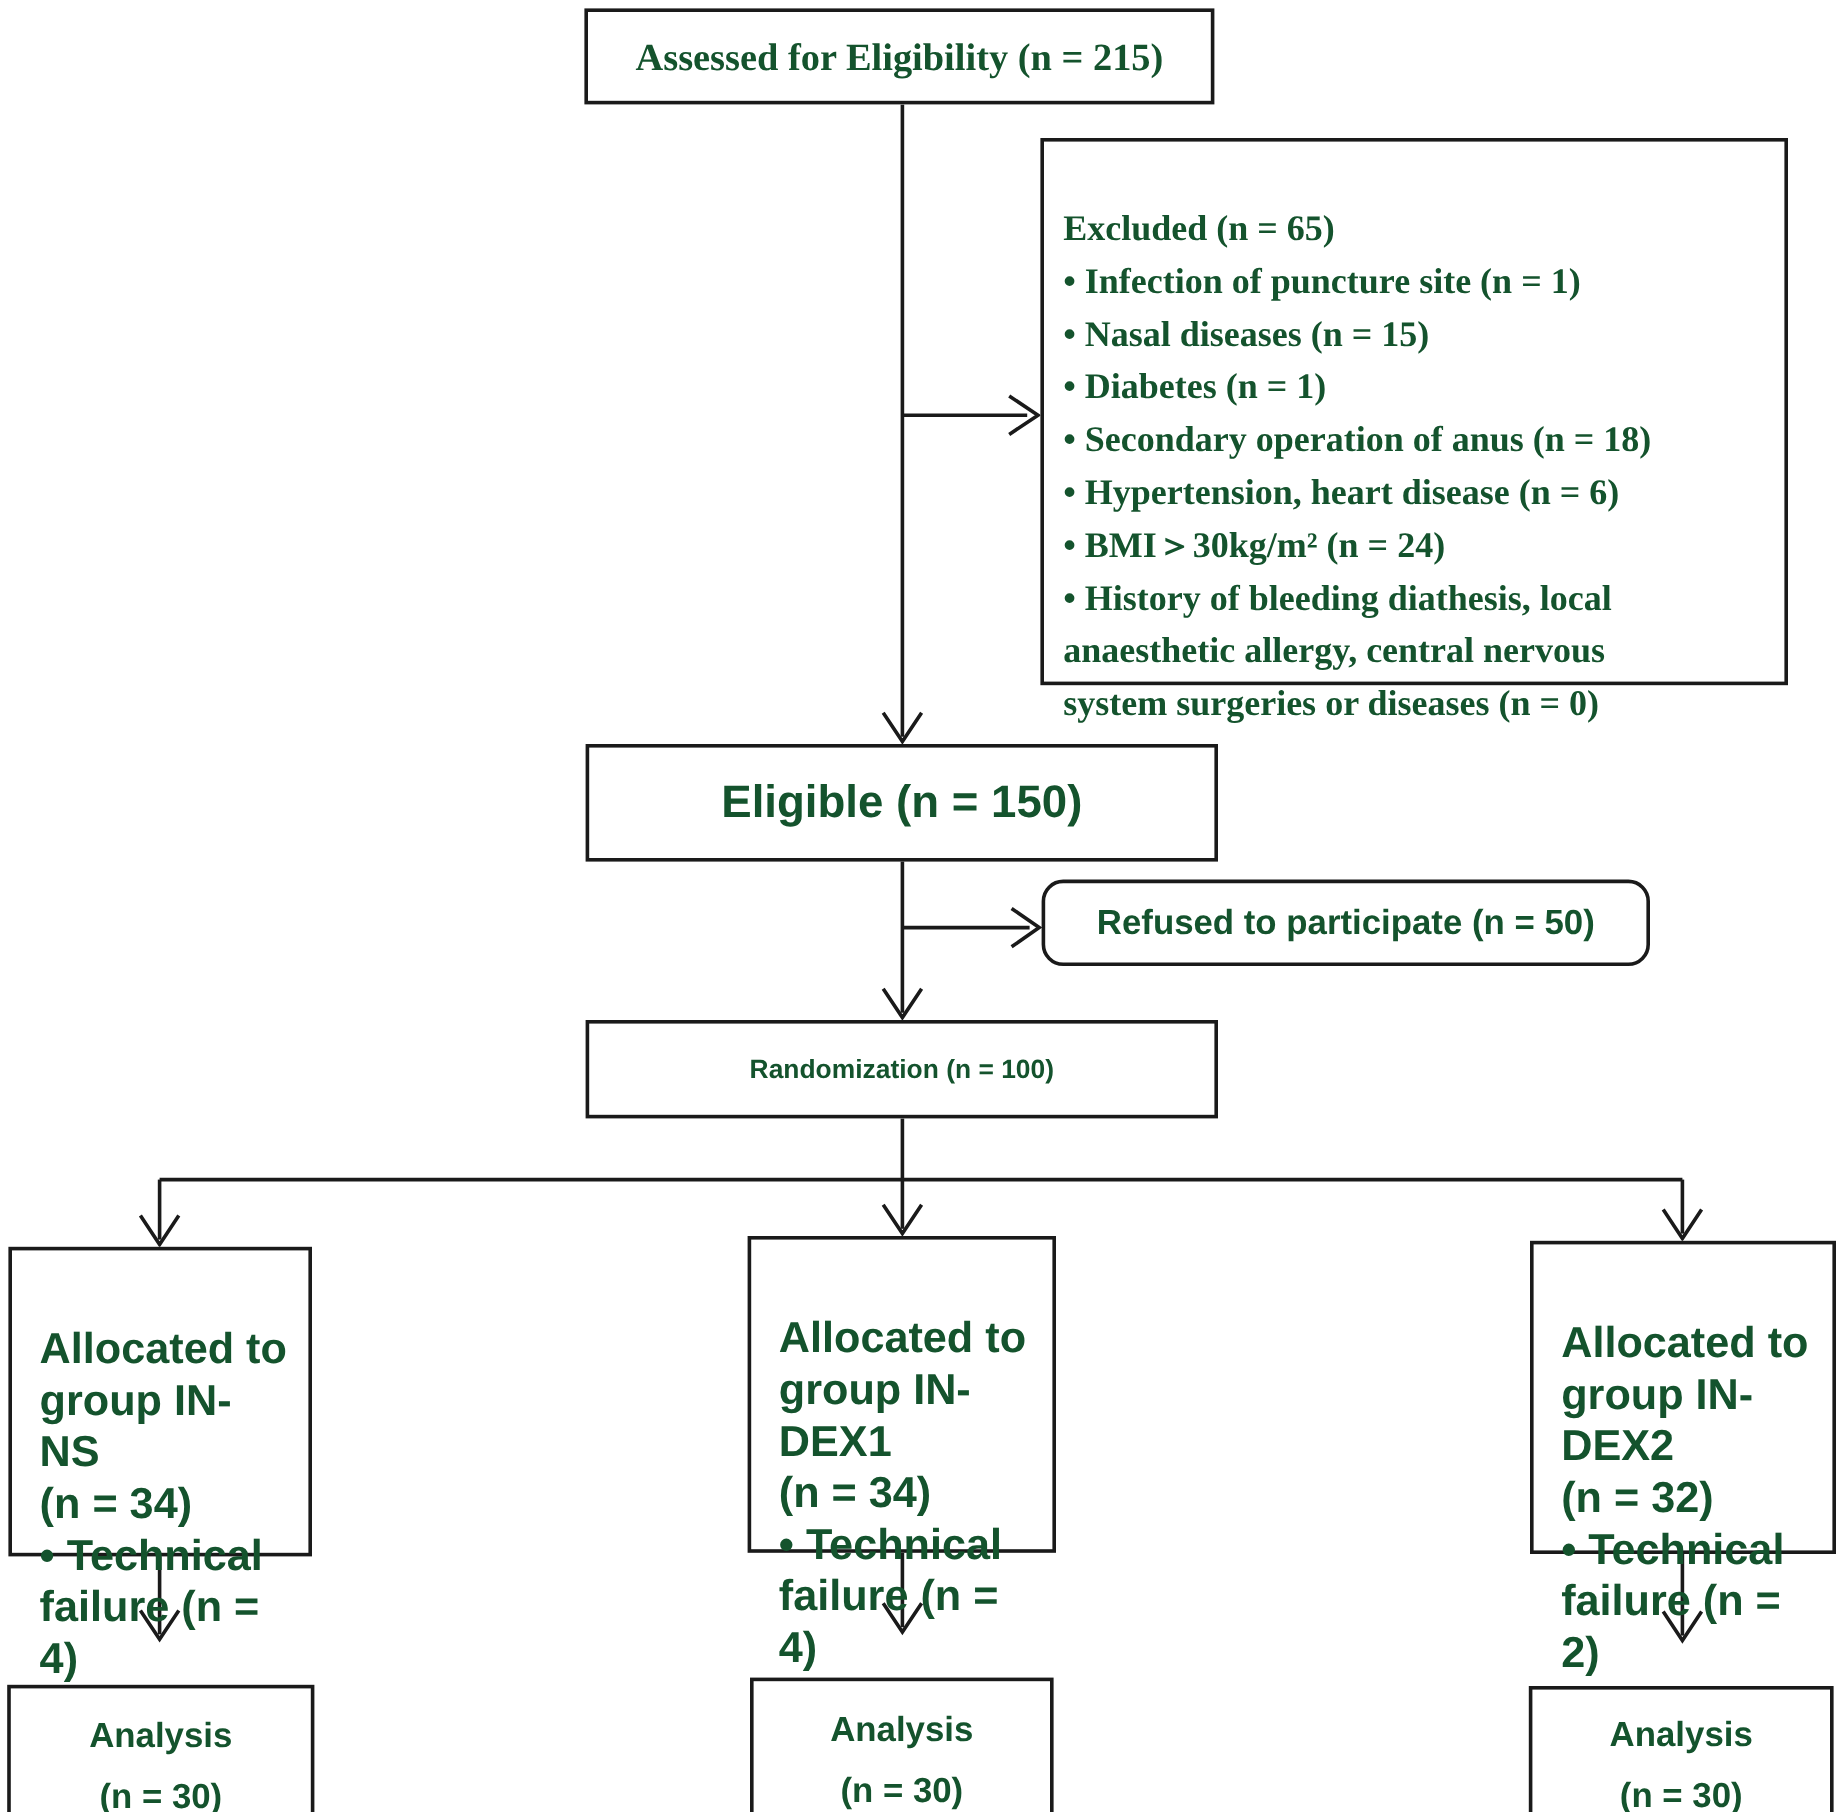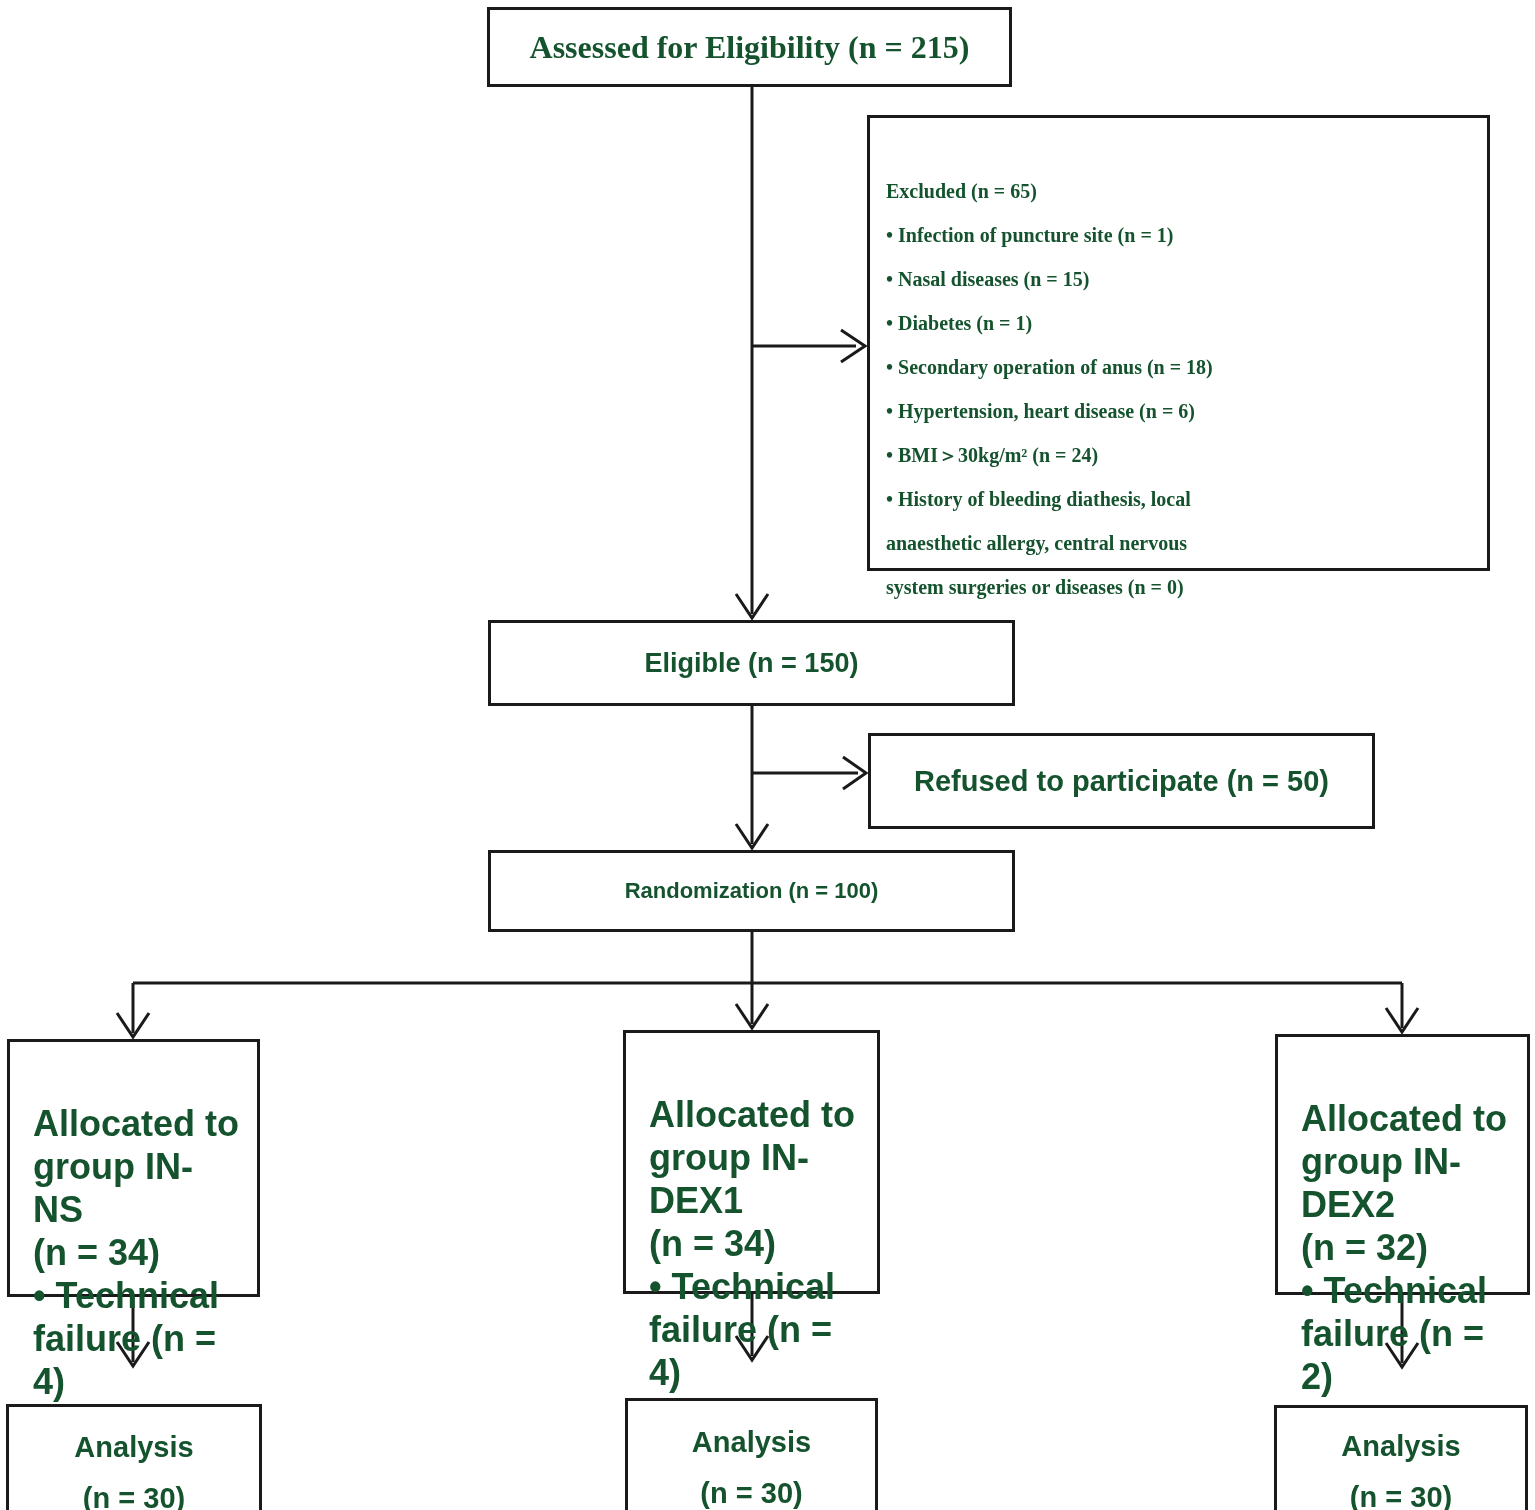--- a/index.html
+++ b/index.html
@@ -32,24 +32,24 @@
   .center {
     display: flex;
     align-items: center;
     justify-content: center;
     text-align: center;
   }
   .serif { font-family: "Liberation Serif", serif; }
   .multiline { white-space: pre-line; }
 
   #box-assessed   { left: 487px; top: 7px;    width: 525px; height: 80px;  font-size: 32px; }
-  #box-excluded   { left: 867px; top: 115px;  width: 623px; height: 456px; font-size: 20px;
+  #box-excluded   { left: 867px; top: 115px;  width: 623px; height: 456px; font-size: 30px;
                     line-height: 44px; padding: 7px 16px; }
-  #box-eligible   { left: 488px; top: 620px;  width: 527px; height: 86px;  font-size: 27px; }
-  #box-refused    { left: 868px; top: 733px;  width: 507px; height: 96px;  font-size: 29px; }
+  #box-eligible   { left: 488px; top: 620px;  width: 527px; height: 98px;  font-size: 38px; }
+  #box-refused    { left: 868px; top: 733px;  width: 507px; height: 72px;  font-size: 29px; border-radius: 18px; }
   #box-random     { left: 488px; top: 850px;  width: 527px; height: 82px;  font-size: 22px; }
 
   .alloc          { font-size: 36px; line-height: 43px; padding: 17px 16px 0 23px; }
   #box-alloc-0    { left: 7px;    top: 1039px; width: 253px; height: 258px; }
   #box-alloc-1    { left: 623px;  top: 1030px; width: 257px; height: 264px; }
   #box-alloc-2    { left: 1275px; top: 1034px; width: 255px; height: 261px; }
 
   .analysis       { flex-direction: column; gap: 18px; font-size: 29px; margin-top: 36px; }
   #box-analysis-0 { left: 6px;    top: 1368px; width: 256px; height: 137px; }
   #box-analysis-1 { left: 625px;  top: 1362px; width: 253px; height: 140px; }

